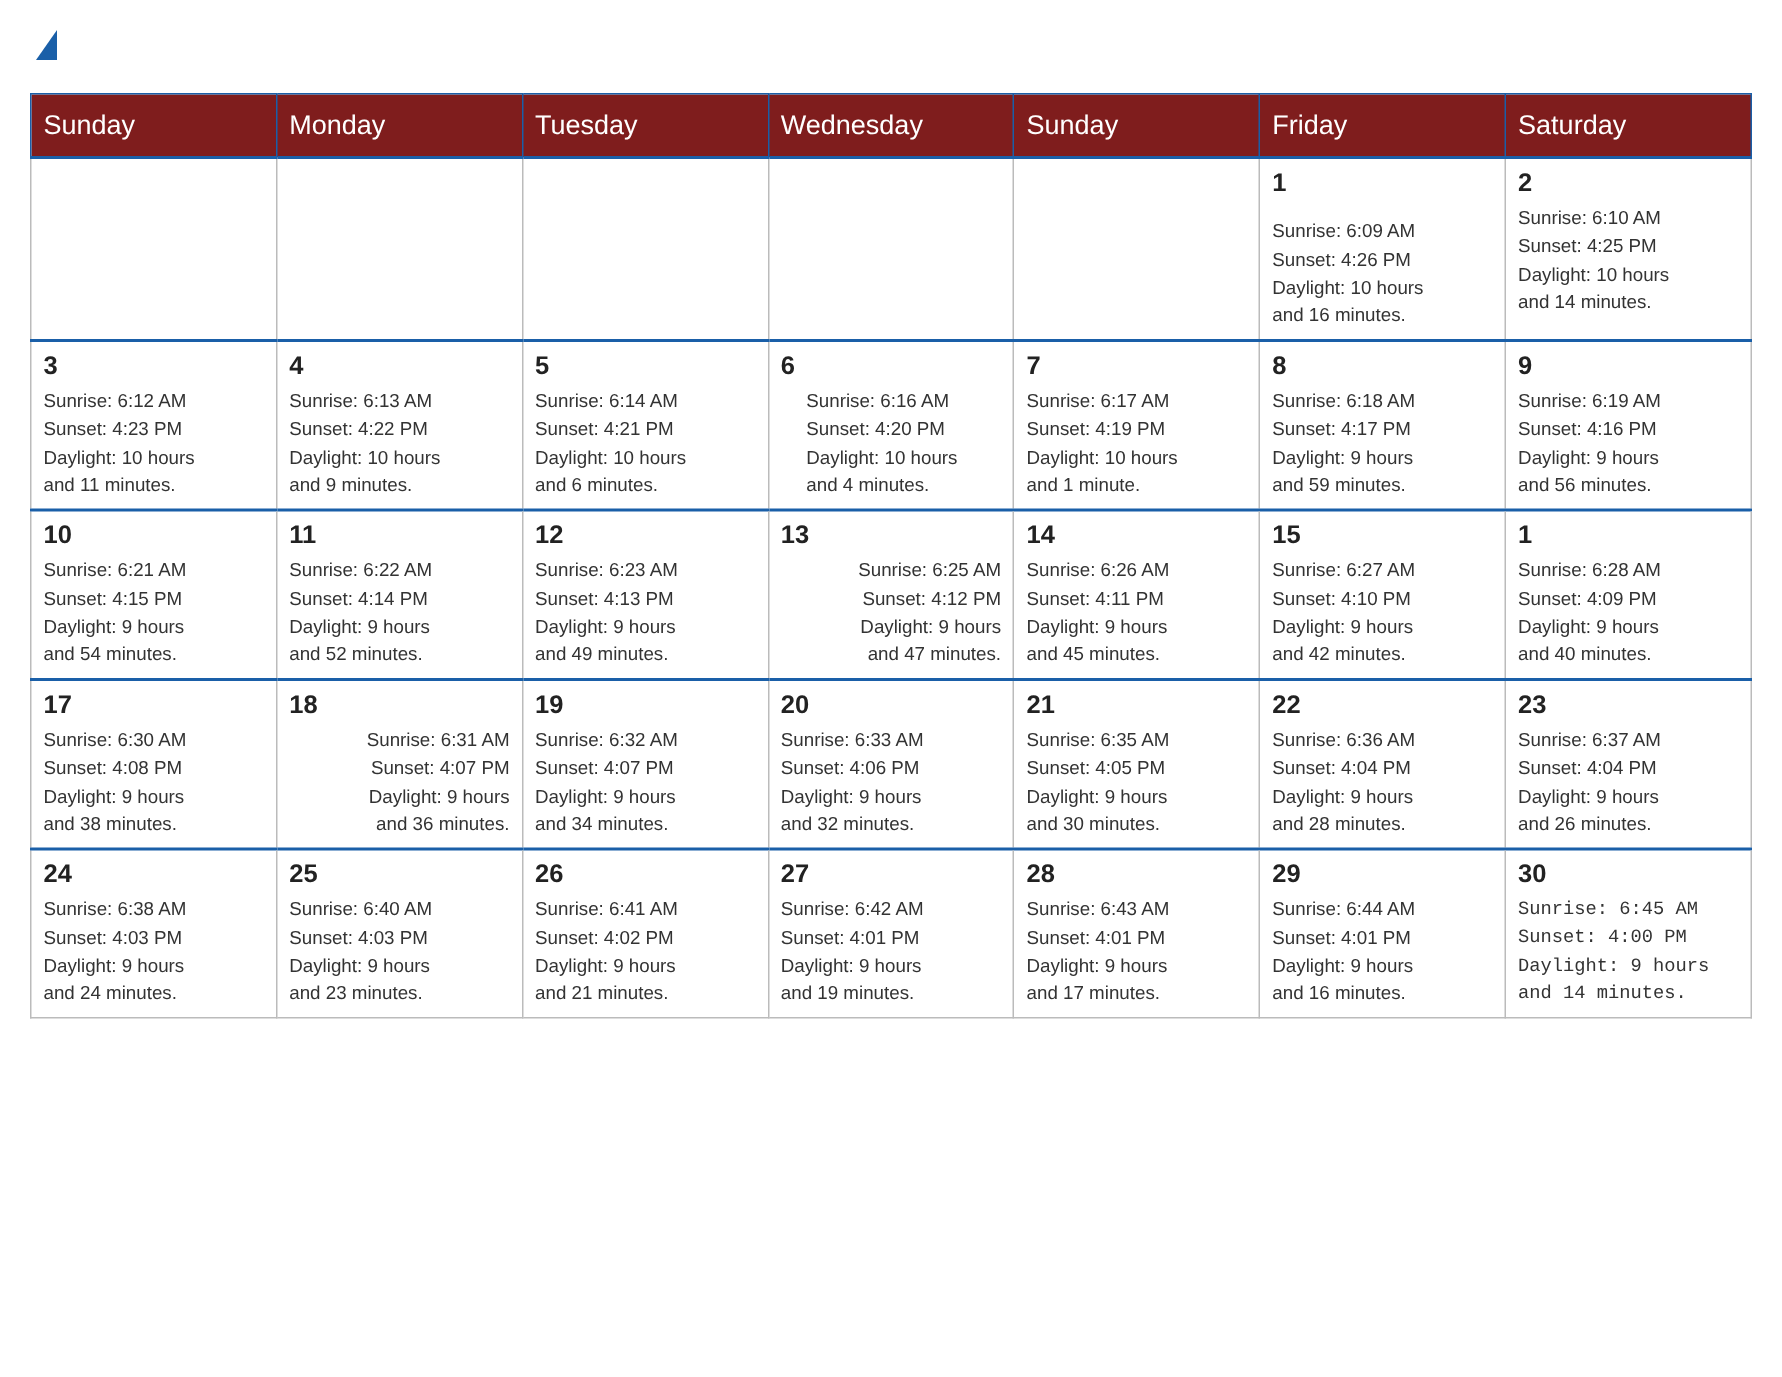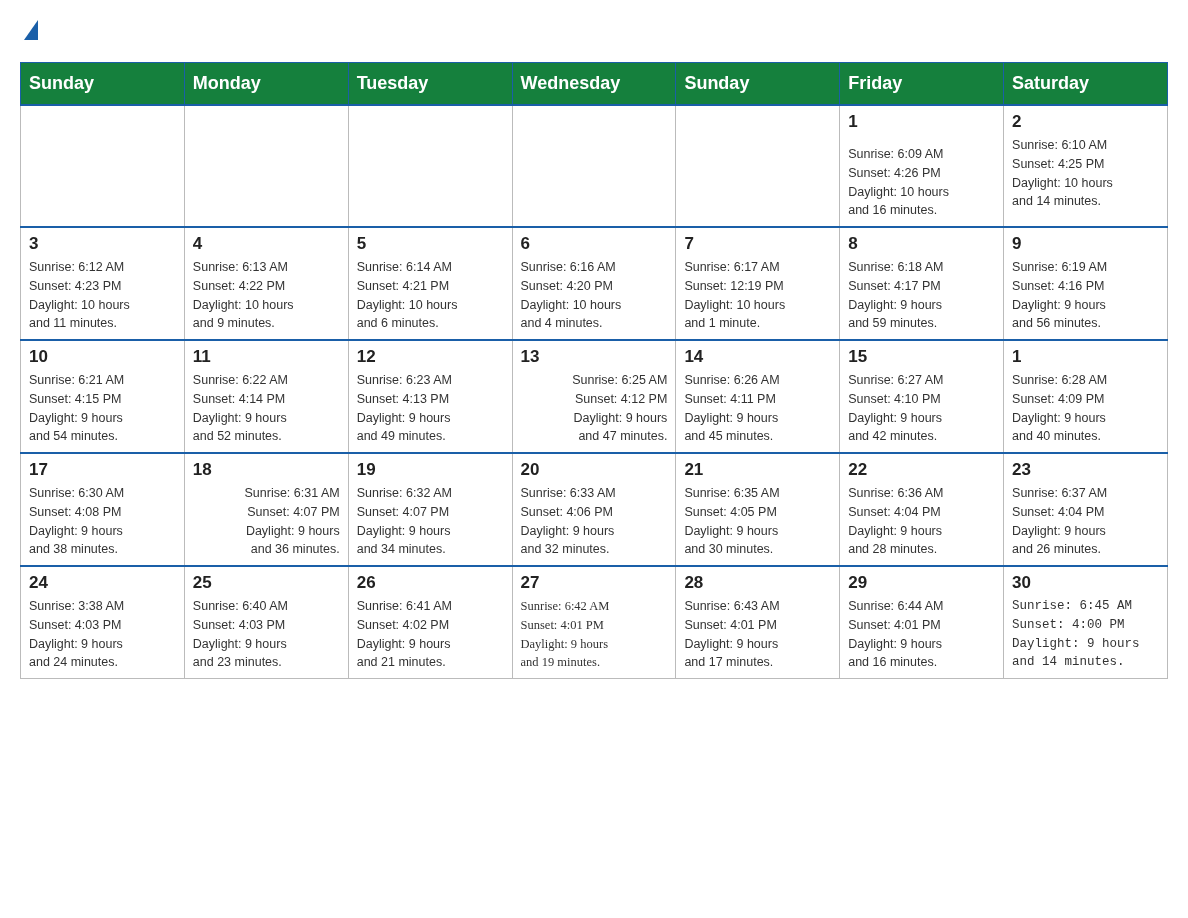--- a/index.html
+++ b/index.html
@@ -29,24 +29,24 @@
       font-size: 24px;
       color: #555;
       margin-top: 4px;
     }
     .calendar {
       width: 100%;
       border-collapse: collapse;
       border: 1px solid #999;
     }
     .calendar th {
-      background-color: #15803d;
+      background-color: #7f1d1d;
       color: #fff;
       font-size: 18px;
-      font-weight: bold;
+      font-weight: normal;
       padding: 10px 8px;
       text-align: left;
       border: 1px solid #1a5fa8;
     }
     .calendar td {
       border: 1px solid #bbb;
       vertical-align: top;
       padding: 6px 8px;
       width: calc(100% / 7);
       min-height: 110px;
@@ -170,29 +170,29 @@
         </td>
         <td>
           <div class="day-number">5</div>
           <div class="day-info" style="white-space: pre-line;">Sunrise: 6:14 AM
 Sunset: 4:21 PM
 Daylight: 10 hours
 and 6 minutes.</div>
         </td>
         <td>
           <div class="day-number">6</div>
-          <div class="day-info" style="white-space: pre-line;">Sunrise: 6:16 AM
+          <div class="day-info" style="white-space: pre-line; margin-left: 17px;">Sunrise: 6:16 AM
 Sunset: 4:20 PM
 Daylight: 10 hours
 and 4 minutes.</div>
         </td>
         <td>
           <div class="day-number">7</div>
           <div class="day-info" style="white-space: pre-line;">Sunrise: 6:17 AM
-Sunset: 12:19 PM
+Sunset: 4:19 PM
 Daylight: 10 hours
 and 1 minute.</div>
         </td>
         <td>
           <div class="day-number">8</div>
           <div class="day-info" style="white-space: pre-line;">Sunrise: 6:18 AM
 Sunset: 4:17 PM
 Daylight: 9 hours
 and 59 minutes.</div>
         </td>
@@ -302,42 +302,42 @@
           <div class="day-number">23</div>
           <div class="day-info" style="white-space: pre-line;">Sunrise: 6:37 AM
 Sunset: 4:04 PM
 Daylight: 9 hours
 and 26 minutes.</div>
         </td>
       </tr>
       <tr class="week-row">
         <td>
           <div class="day-number">24</div>
-          <div class="day-info" style="white-space: pre-line;">Sunrise: 3:38 AM
+          <div class="day-info" style="white-space: pre-line;">Sunrise: 6:38 AM
 Sunset: 4:03 PM
 Daylight: 9 hours
 and 24 minutes.</div>
         </td>
         <td>
           <div class="day-number">25</div>
           <div class="day-info" style="white-space: pre-line;">Sunrise: 6:40 AM
 Sunset: 4:03 PM
 Daylight: 9 hours
 and 23 minutes.</div>
         </td>
         <td>
           <div class="day-number">26</div>
           <div class="day-info" style="white-space: pre-line;">Sunrise: 6:41 AM
 Sunset: 4:02 PM
 Daylight: 9 hours
 and 21 minutes.</div>
         </td>
         <td>
           <div class="day-number">27</div>
-          <div class="day-info" style="white-space: pre-line; font-family: Liberation Serif, serif;">Sunrise: 6:42 AM
+          <div class="day-info" style="white-space: pre-line;">Sunrise: 6:42 AM
 Sunset: 4:01 PM
 Daylight: 9 hours
 and 19 minutes.</div>
         </td>
         <td>
           <div class="day-number">28</div>
           <div class="day-info" style="white-space: pre-line;">Sunrise: 6:43 AM
 Sunset: 4:01 PM
 Daylight: 9 hours
 and 17 minutes.</div>

